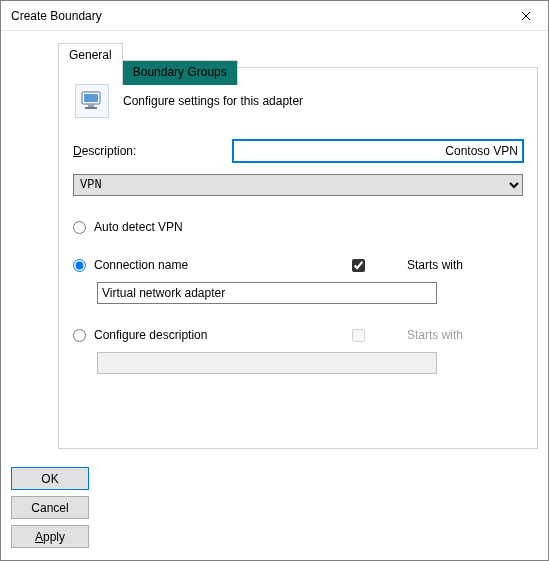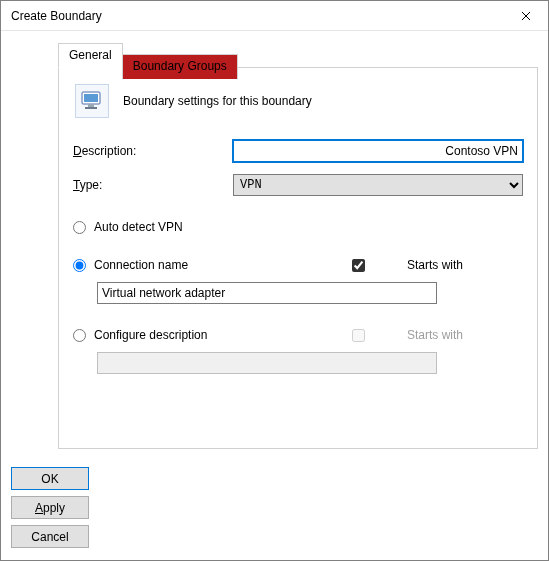--- a/index.html
+++ b/index.html
@@ -39,21 +39,21 @@
     }
     .tab {
       padding: 4px 10px 5px 10px;
       border: 1px solid #d0d0d0;
       border-bottom: none;
       background: #fff;
       font-size: 12px;
       position: relative;
       margin-right: -1px;
     }
-    .tab.inactive { background: #b91c1c; top:11px;}
+    .tab.inactive { background: #0f766e; top:17px;}
     .tab.active { border-bottom: 1px solid #fff; top:0; }
     .panel {
       flex: 1;
       border: 1px solid #d0d0d0;
       margin-top: -1px;
       padding: 14px 14px 14px 14px;
       display: flex; flex-direction: column;
     }
     .header-row {
       display: flex; align-items: center; gap: 14px;
@@ -151,32 +151,31 @@
   <div class="panel">
     <div class="header-row">
       <div class="icon-slot">
         <svg width="26" height="24" viewBox="0 0 26 24">
           <rect x="3" y="3" width="18" height="12" rx="1" fill="#ffffff" stroke="#4a6da7" stroke-width="1"></rect>
           <rect x="5" y="5" width="14" height="8" fill="#5b9bd5"></rect>
           <rect x="9" y="15" width="6" height="3" fill="#9aa7b5"></rect>
           <rect x="6" y="18" width="12" height="2" fill="#6b7b8c"></rect>
         </svg>
       </div>
-      <span>Boundary settings for this boundary</span>
+      <span>Configure settings for this adapter</span>
     </div>
 
     <div class="form-row">
       <div class="label-col"><span><span class="u">D</span>escription:</span></div>
       <div class="field-col">
         <input type="text" class="focused" value="Contoso VPN" style="">
       </div>
     </div>
 
     <div class="form-row">
-      <div class="label-col"><span><span class="u">T</span>ype:</span></div>
       <div class="field-col">
         <select>
           <option>VPN</option>
         </select>
       </div>
     </div>
 
     <div class="radio-row" style="margin-top:12px;">
       <input type="radio" name="vpnmode" style="">
       <span>Auto detect VPN</span>
@@ -204,15 +203,15 @@
     </div>
     <div class="indented-input">
       <input type="text" disabled="" value="" style="">
     </div>
 
   </div>
 </div>
 
 <div class="btnbar">
   <button class="winbtn default">OK</button>
+  <button class="winbtn">Cancel</button>
   <button class="winbtn"><span class="u">A</span>pply</button>
-  <button class="winbtn">Cancel</button>
 </div>
 
 </body></html>

